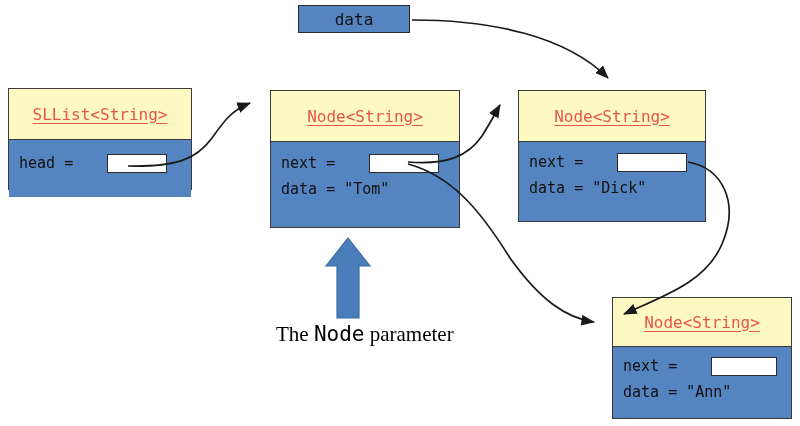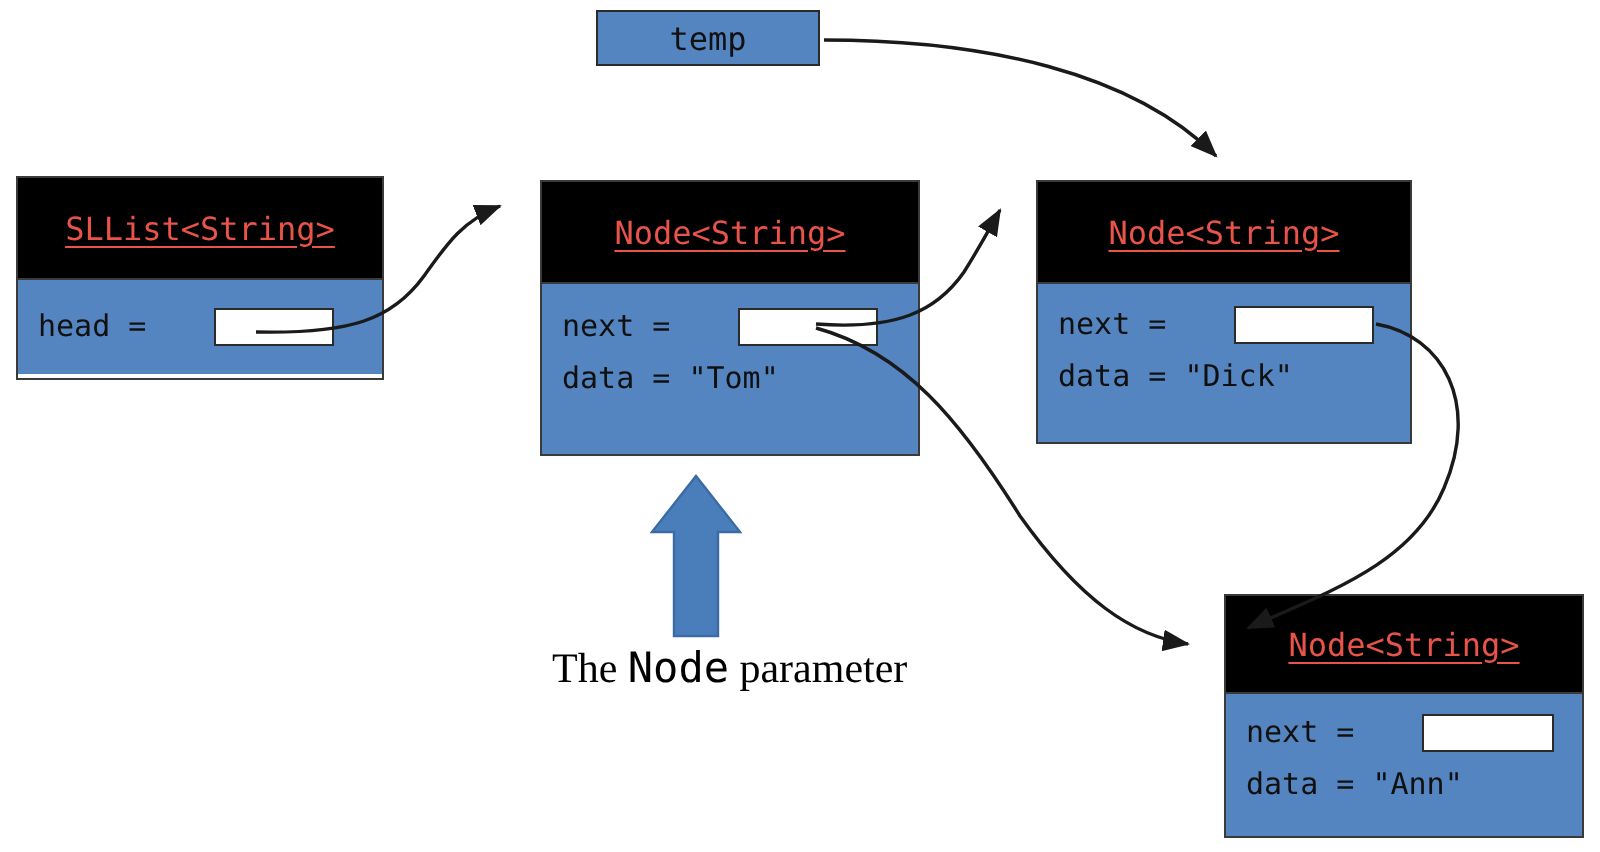--- a/index.html
+++ b/index.html
@@ -18,21 +18,21 @@
 
   
   .objbox {
     position: absolute;
     box-sizing: border-box;
     border: 1.5px solid #3a3a3a;
     background: #ffffff;
   }
   .objbox .hdr {
     box-sizing: border-box;
-    background: #000000;
+    background: #fef9c3;
     text-align: center;
     color: #e8534a;
     font-family: "DejaVu Sans Mono", "Liberation Mono", monospace;
     display: flex;
     align-items: center;
     justify-content: center;
   }
   .objbox .hdr span {
     text-decoration: underline;
     text-underline-offset: 3px;
@@ -94,28 +94,28 @@
   .caption .mono {
     font-family: "DejaVu Sans Mono", "Liberation Mono", monospace;
   }
 </style>
 </head>
 <body>
 
 <div id="canvas">
 
   <div class="varbox" style="left:298px; top:5px; width:112px; height:28px; font-size:16px;">
-    <span>temp</span>
+    <span>data</span>
   </div>
 
   <div class="objbox" style="left:8px; top:88px; width:184px; height:102px;">
     <div class="hdr" style="height:50px; font-size:16px;">
       <span>SLList&lt;String&gt;</span>
     </div>
-    <div class="body" style="height:48px;">
+    <div class="body" style="height:58px;">
       <div class="fieldrow" style="left:10px; top:14px; font-size:15px;">head =</div>
       <div class="ptrslot" style="left:98px; top:14px; width:60px; height:19px;"></div>
     </div>
   </div>
 
   <div class="objbox" style="left:270px; top:90px; width:190px; height:138px;">
     <div class="hdr" style="height:50px; font-size:16px;">
       <span>Node&lt;String&gt;</span>
     </div>
     <div class="body" style="height:86px;">

